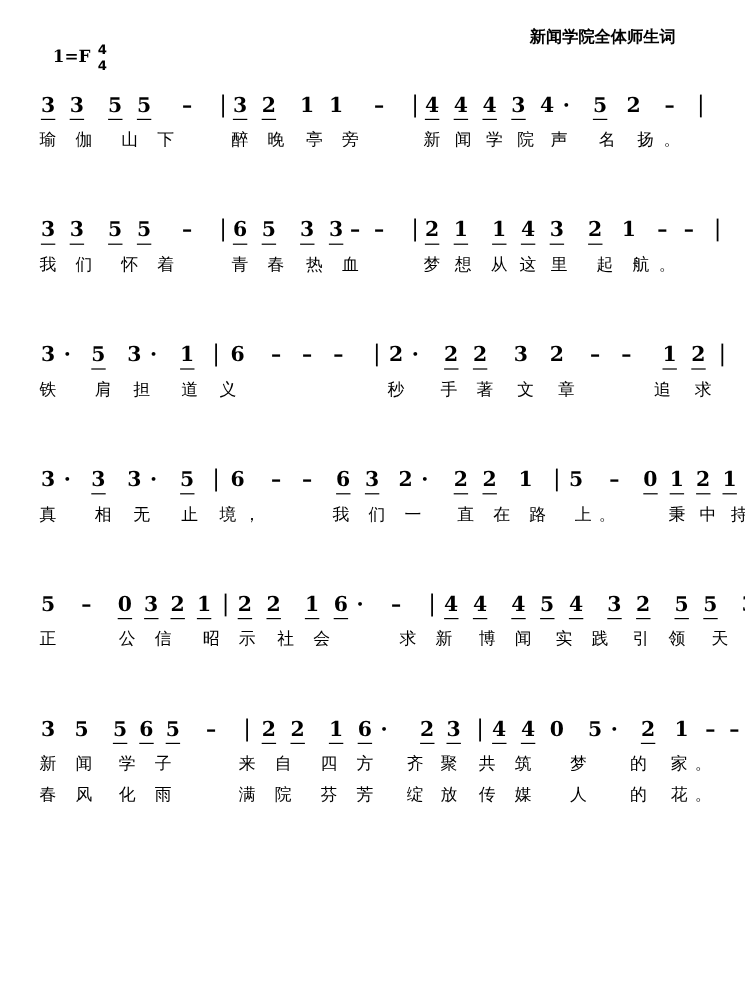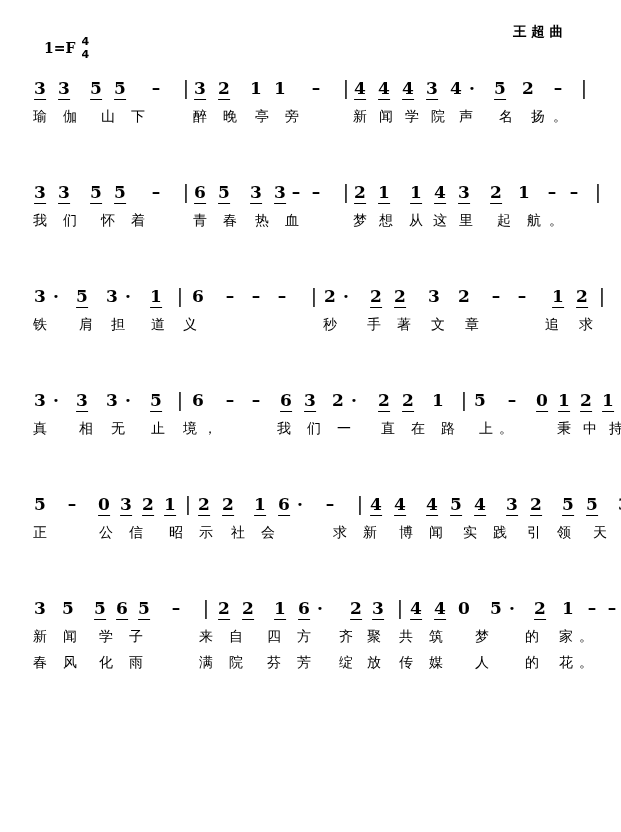--- a/index.html
+++ b/index.html
@@ -127,21 +127,21 @@
     text-align: center;
   }
 </style>
 </head>
 <body>
 
 <div class="sheet">
 
 
   <div class="credits">
-    <span class="credit-line spread">王 超 曲</span>
+    <span class="credit-line">新闻学院全体师生词</span>
   </div>
 
   <div class="meta-row">
     <span class="keysig">
       <span class="eq">1=F</span>
       <span class="frac">
         <span class="num">4</span>
         <span class="den">4</span>
       </span>
     </span>

